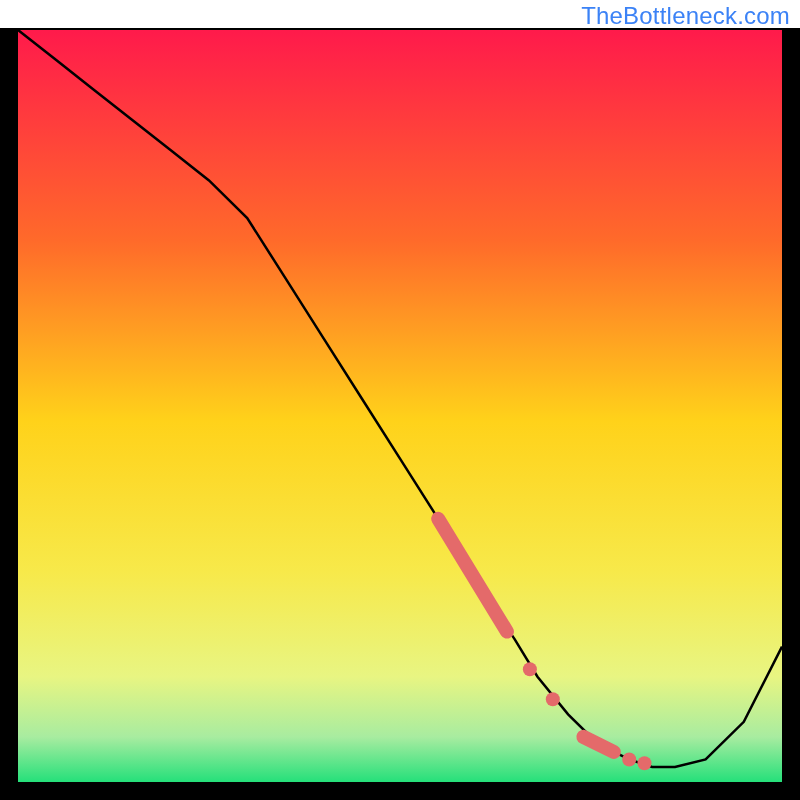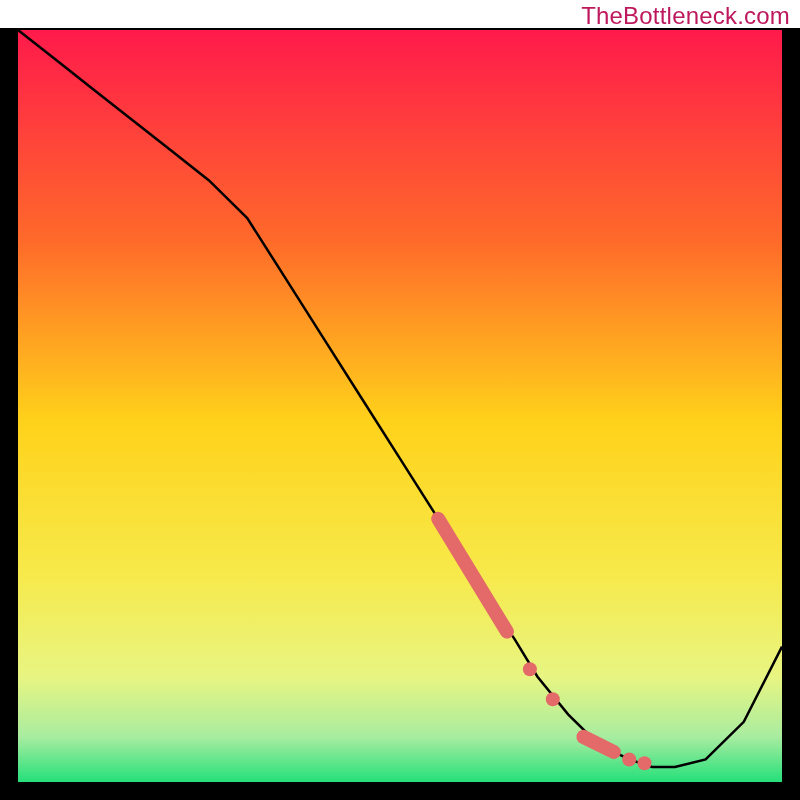--- a/index.html
+++ b/index.html
@@ -13,21 +13,21 @@
   .chart-container {
     position: relative;
     width: 800px;
     height: 800px;
   }
   .watermark {
     position: absolute;
     top: 2px;
     right: 10px;
     font-size: 24px;
-    color: #be185d;
+    color: #3b82f6;
     font-weight: 500;
     letter-spacing: 0.2px;
     z-index: 10;
   }
   svg.plot {
     position: absolute;
     left: 0;
     top: 0;
     width: 800px;
     height: 800px;

